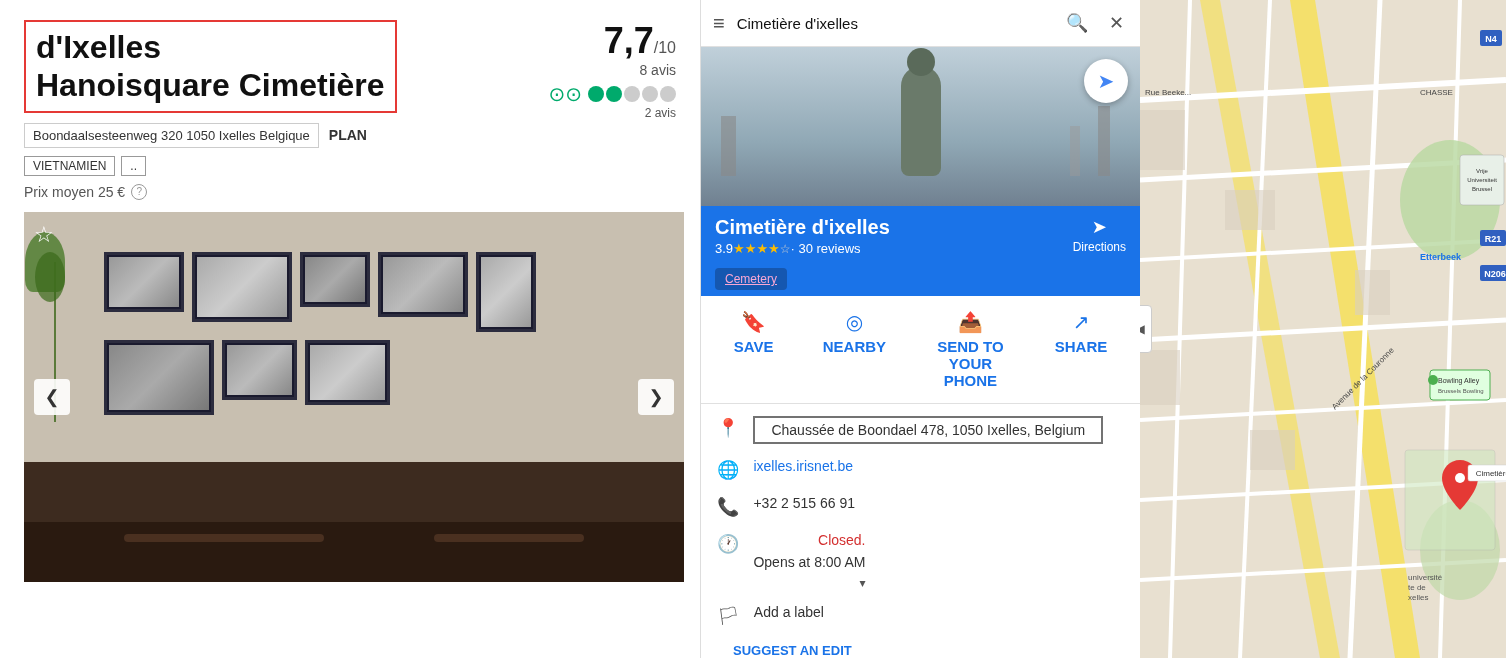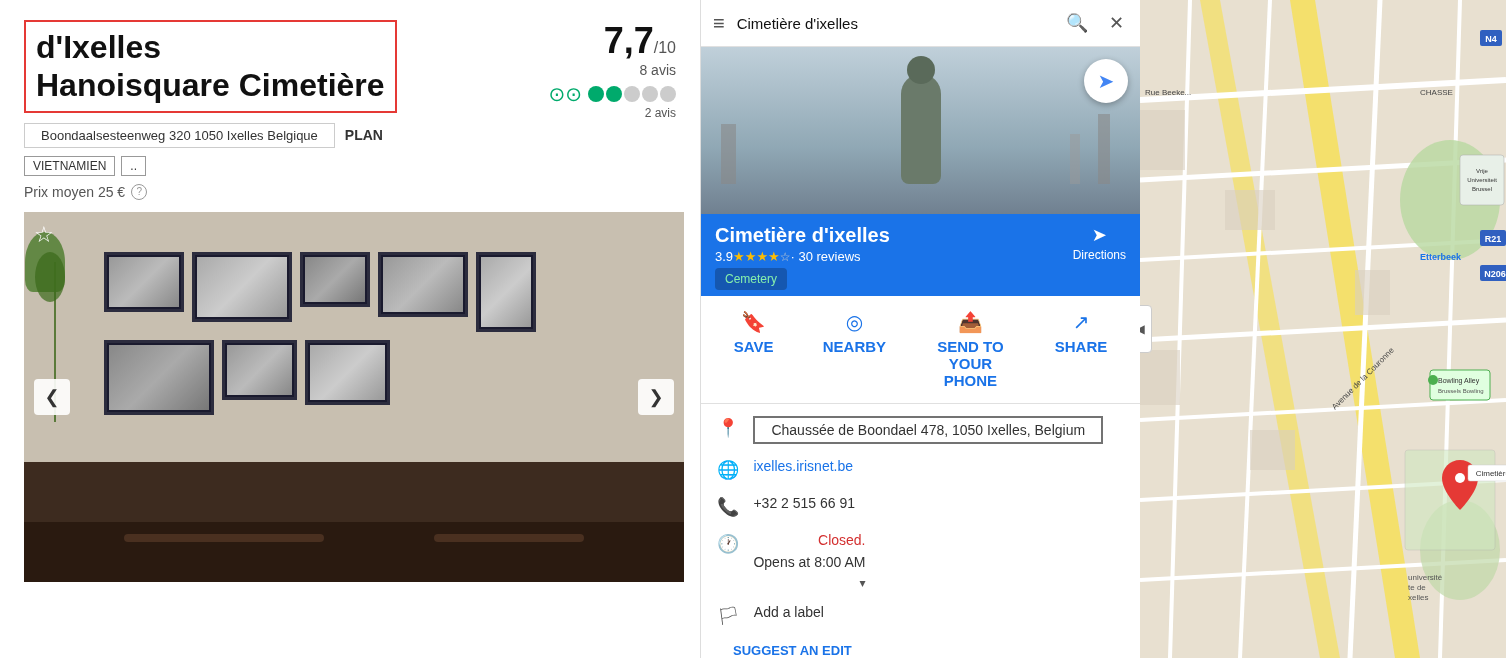--- a/index.html
+++ b/index.html
@@ -54,21 +54,21 @@
     .ta-reviews-small { font-size: 12px; color: #555; }
 
     .address-row {
       display: flex;
       align-items: center;
       gap: 10px;
       margin-bottom: 8px;
     }
     .address-box {
       border: 1px solid #ccc;
-      padding: 4px 16px;
+      padding: 4px 8px;
       font-size: 13px;
       color: #333;
     }
     .plan-link {
       font-size: 14px;
       color: #333;
       font-weight: bold;
       text-decoration: none;
     }
     .tags-row {
@@ -270,25 +270,26 @@
     }
     .gm-directions-icon {
       font-size: 18px;
       display: block;
       margin-bottom: 2px;
     }
     .gm-category-btn {
       background: #1557b0;
       border: none;
       border-radius: 4px;
-      color: #86efac;
+      color: #f9a8d4;
       padding: 4px 10px;
       font-size: 12px;
-      margin-top: 4px;
-      cursor: pointer;
+      margin-top: 12px;
+      cursor: pointer;
+      text-decoration: underline;
     }
     .gm-actions {
       display: flex;
       justify-content: space-around;
       padding: 14px 8px;
       border-bottom: 1px solid #e0e0e0;
     }
     .gm-action {
       display: flex;
       flex-direction: column;

